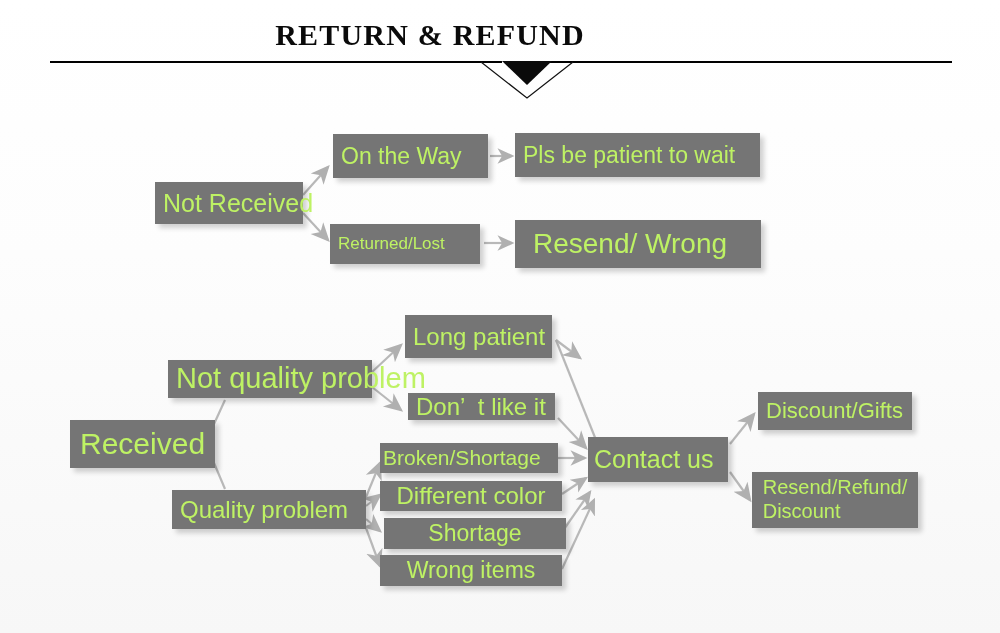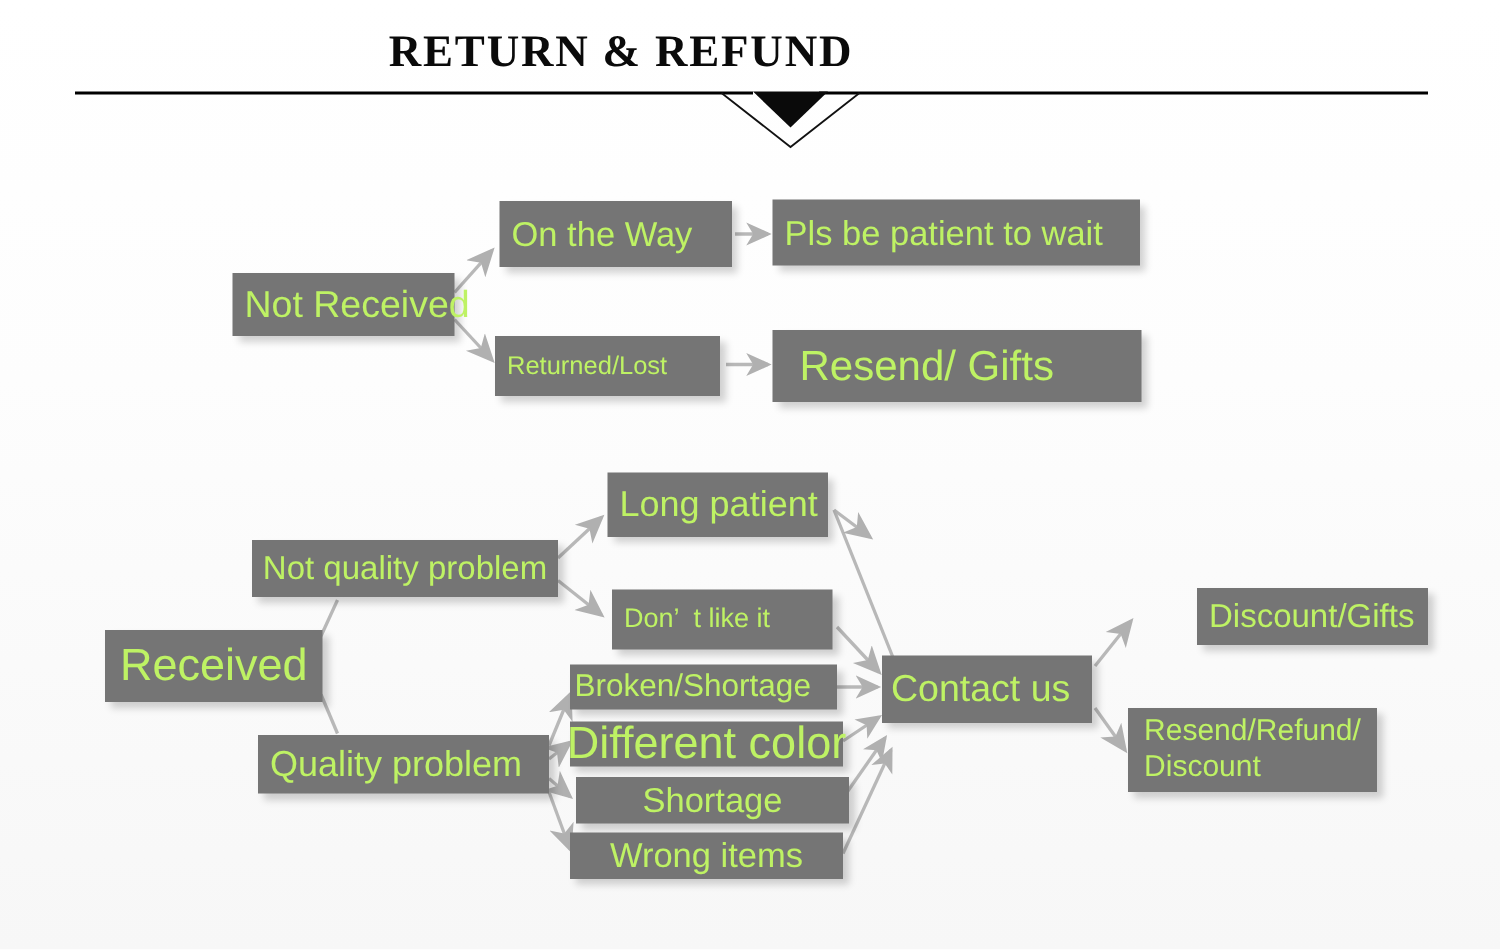--- a/index.html
+++ b/index.html
@@ -21,20 +21,21 @@
     left: 0;
     top: 18px;
     width: 828px;
     text-align: center;
     font-family: "Liberation Serif", serif;
     font-weight: bold;
     font-size: 30px;
     letter-spacing: 1.2px;
     color: #0a0a0a;
     white-space: nowrap;
+    padding-left: 16px;
   }
   #header-rule-left {
     position: absolute;
     left: 50px;
     top: 61px;
     width: 452px;
     height: 2px;
     background: #000000;
   }
   #header-rule-right {
@@ -155,64 +156,64 @@
 
   <div class="node left" style="left:515px; top:133px; width:245px; height:44px; font-size:23px;">
     <span>Pls be patient to wait</span>
   </div>
 
   <div class="node left" style="left:330px; top:224px; width:150px; height:40px; font-size:17px;">
     <span>Returned/Lost</span>
   </div>
 
   <div class="node left" style="left:515px; top:220px; width:246px; height:48px; font-size:28px; padding-left:18px;">
-    <span>Resend/ Gifts</span>
+    <span>Resend/ Wrong</span>
   </div>
 
   <div class="node left" style="left:70px; top:420px; width:145px; height:48px; font-size:30px; padding-left:10px;">
     <span>Received</span>
   </div>
 
-  <div class="node left" style="left:168px; top:360px; width:204px; height:38px; font-size:22px;justify-content:center;">
+  <div class="node left" style="left:168px; top:360px; width:204px; height:38px; font-size:29px;">
     <span>Not quality problem</span>
   </div>
 
   <div class="node left" style="left:172px; top:490px; width:194px; height:39px; font-size:24px;">
     <span>Quality problem</span>
   </div>
 
   <div class="node left" style="left:405px; top:315px; width:147px; height:43px; font-size:24px;">
     <span>Long patient</span>
   </div>
 
-  <div class="node left" style="left:408px; top:393px; width:147px; height:40px; font-size:18px;">
+  <div class="node left" style="left:408px; top:393px; width:147px; height:27px; font-size:24px;">
     <span>Don’  t like it</span>
   </div>
 
   <div class="node left" style="left:380px; top:443px; width:178px; height:30px; font-size:21px; padding:0 3px;">
     <span>Broken/Shortage</span>
   </div>
 
-  <div class="node center" style="left:380px; top:481px; width:182px; height:30px; font-size:30px;">
+  <div class="node center" style="left:380px; top:481px; width:182px; height:30px; font-size:24px;">
     <span>Different color</span>
   </div>
 
   <div class="node center" style="left:384px; top:518px; width:182px; height:31px; font-size:23px;">
     <span>Shortage</span>
   </div>
 
   <div class="node center" style="left:380px; top:555px; width:182px; height:31px; font-size:23px;">
     <span>Wrong items</span>
   </div>
 
   <div class="node left" style="left:588px; top:437px; width:140px; height:45px; font-size:25px; padding-left:6px;">
     <span>Contact us</span>
   </div>
 
-  <div class="node left" style="left:758px; top:392px; width:154px; height:38px; font-size:22px;margin-left:40px;">
+  <div class="node left" style="left:758px; top:392px; width:154px; height:38px; font-size:22px;">
     <span>Discount/Gifts</span>
   </div>
 
   <div class="node left multiline" style="left:752px; top:472px; width:166px; height:56px; font-size:20px; line-height:1.18;">
     <span>Resend/Refund/
 Discount</span>
   </div>
 
 </div>
 

